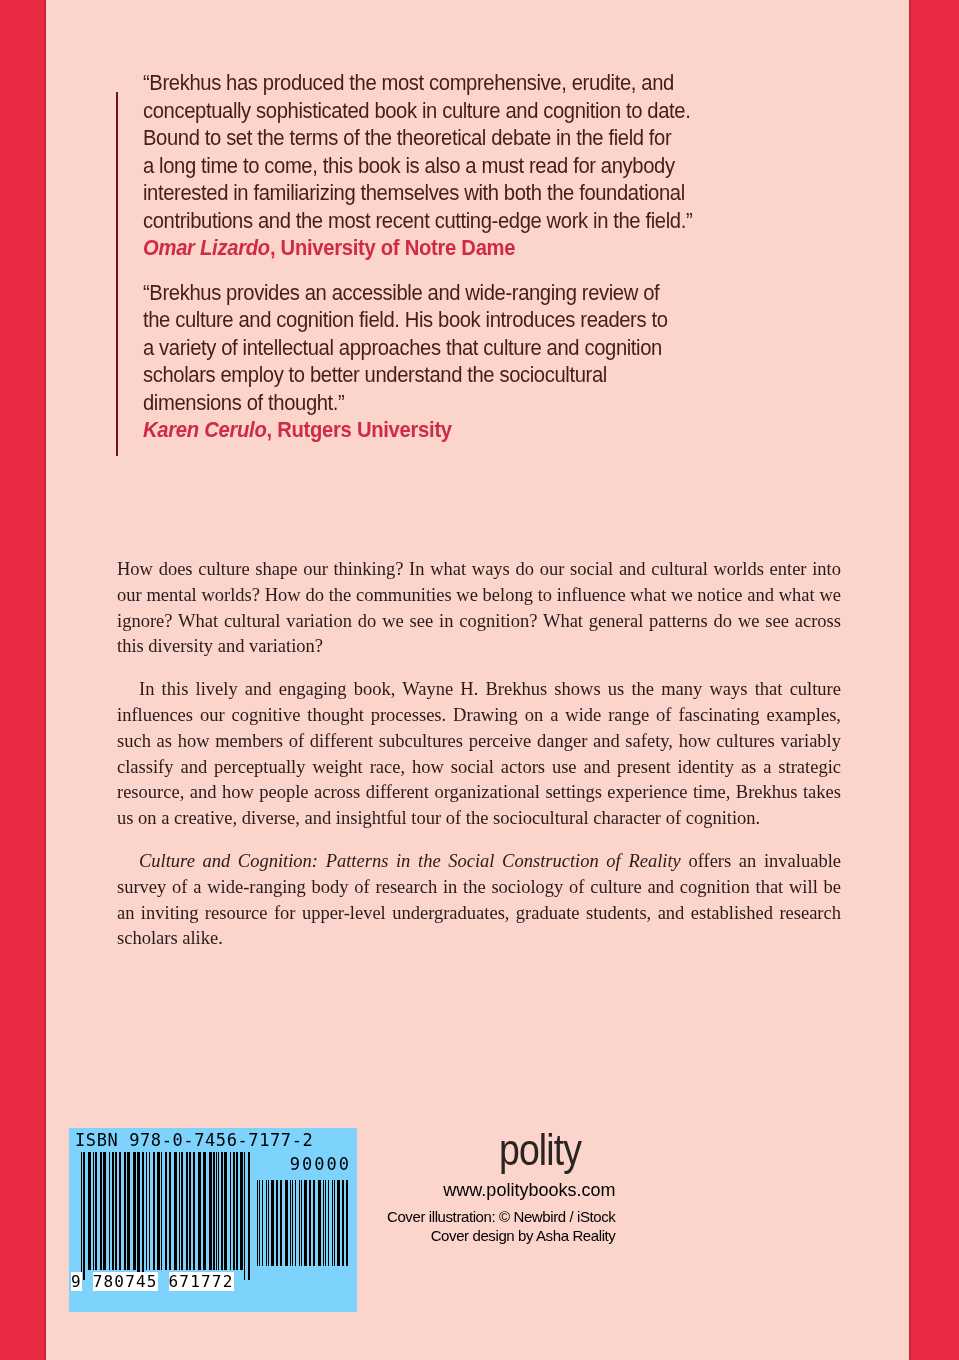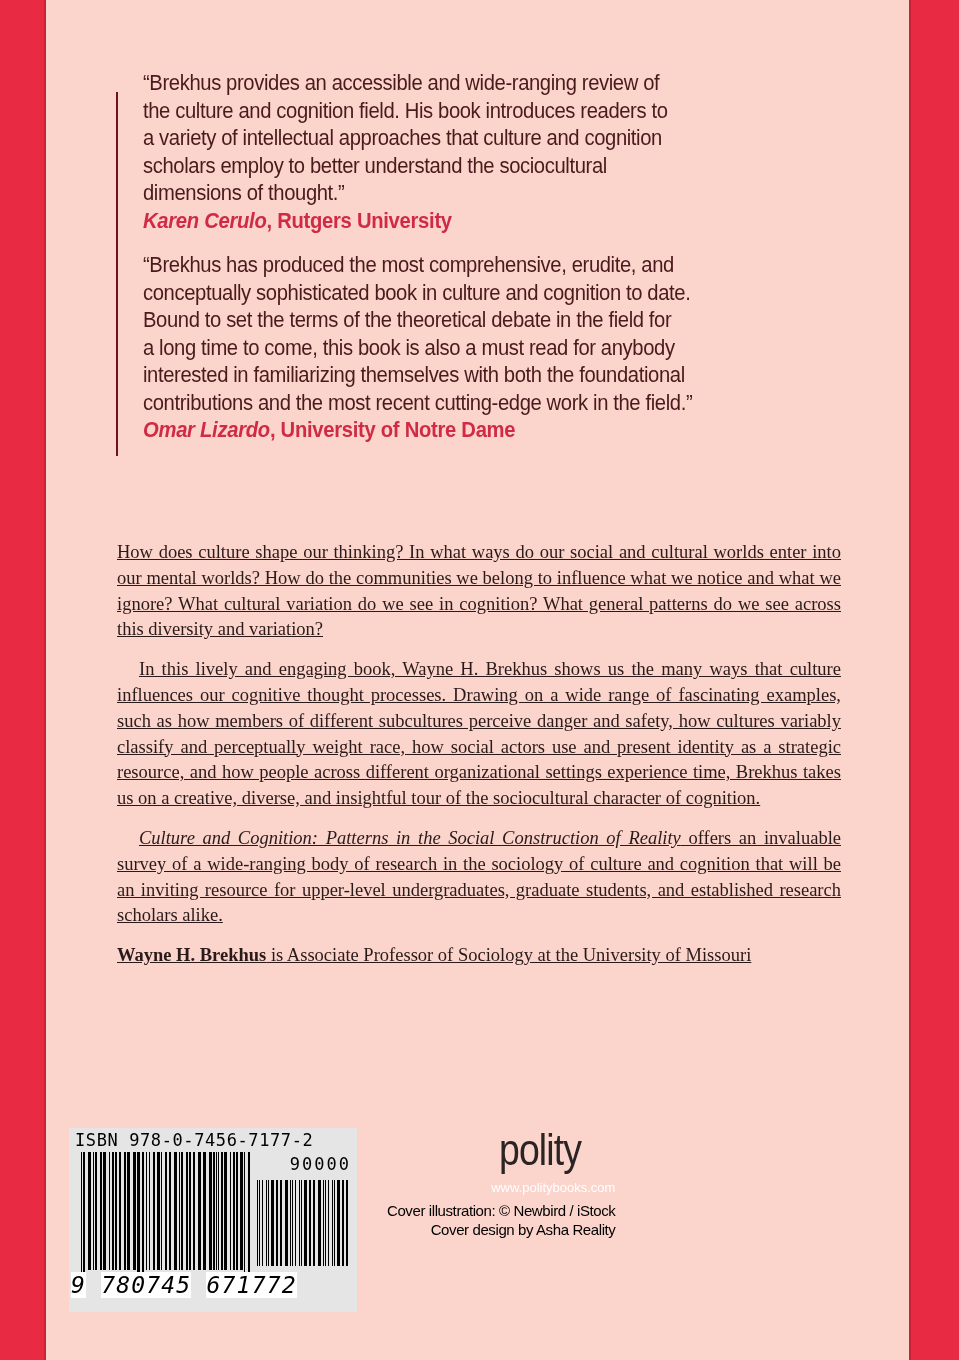--- a/index.html
+++ b/index.html
@@ -9,74 +9,73 @@
   .edge-r { position: absolute; left: 909px; top: 0; width: 2px; height: 1360px; background: #c7233a; }
 
   .quotes { position: absolute; left: 143px; top: 70px; width: 660px; font-family: "Liberation Sans", sans-serif; color: #4a1a1c; }
   .rule { position: absolute; left: 116px; top: 92px; width: 2px; height: 364px; background: #6b1419; }
   .quote p { margin: 0; font-size: 21.5px; line-height: 27.5px; letter-spacing: -0.4px; transform: scaleX(0.94); transform-origin: left; white-space: nowrap; }
   .attr { font-size: 21.5px; line-height: 27.5px; font-weight: bold; color: #d02a45; letter-spacing: -0.3px; transform: scaleX(0.94); transform-origin: left; white-space: nowrap; }
   .attr .name { font-style: italic; }
   .quote + .quote { margin-top: 17px; }
 
   .blurb { position: absolute; left: 117px; top: 540px; width: 724px; font-family: "Liberation Serif", serif; color: #2a1a1a; font-size: 18.5px; line-height: 25.8px; }
-  .blurb p { margin: 0 0 14px 0; text-align: justify; text-align-last: left; text-decoration: underline; }
+  .blurb p { margin: 17px 0 14px 0; text-align: justify; text-align-last: left; }
   .blurb p.indent { text-indent: 22px; }
   .blurb p.last { margin-top: 14px; }
   .blurb .b { font-weight: bold; }
   .blurb .i { font-style: italic; }
 
-  .barcode { position: absolute; left: 69px; top: 1128px; width: 288px; height: 184px; background: #e5e5e5; font-family: "DejaVu Sans Mono", monospace; color: #000; }
+  .barcode { position: absolute; left: 69px; top: 1128px; width: 288px; height: 184px; background: #7dd3fc; font-family: "DejaVu Sans Mono", monospace; color: #000; }
   .isbn-top { position: absolute; left: 6px; top: 2px; font-size: 17px; letter-spacing: 0.6px; white-space: nowrap; }
   .addon-num { position: absolute; right: 6px; top: 26px; font-size: 17px; letter-spacing: 2px; margin-left: 14px; }
   .bars-main { position: absolute; left: 12px; top: 24px; width: 170px; height: 128px; }
   .bars-addon { position: absolute; left: 188px; top: 52px; width: 93px; height: 96px; }
-  .ean-digits { position: absolute; left: 2px; top: 144px; font-size: 23px; letter-spacing: 1.2px; white-space: nowrap; background: transparent; font-style: italic; }
+  .ean-digits { position: absolute; left: 2px; top: 144px; font-size: 16px; letter-spacing: 1.2px; white-space: nowrap; background: transparent; }
   .ean-digits span { background: #fff; }
 
   .publisher { position: absolute; left: 387px; top: 1126px; font-family: "Liberation Sans", sans-serif; text-align: right; }
   .logo { font-size: 44px; color: #2a2424; letter-spacing: -1px; line-height: 48px; transform: scaleX(0.85); transform-origin: left; }
-  .url { margin-top: 6px; font-size: 13px; color: #ffffff; }
+  .url { margin-top: 6px; font-size: 18px; color: #000000; }
   .credit { font-size: 15px; color: #000000; line-height: 19px; letter-spacing: -0.4px; }
   .credit.first { margin-top: 6px; }
 </style>
 </head>
 <body>
 
 <div class="page"></div>
 <div class="edge-l"></div>
 <div class="edge-r"></div>
 
 <div class="rule"></div>
 
 <div class="quotes">
   <div class="quote">
-    <p>“Brekhus provides an accessible and wide-ranging review of</p>
-    <p>the culture and cognition field. His book introduces readers to</p>
-    <p>a variety of intellectual approaches that culture and cognition</p>
-    <p>scholars employ to better understand the sociocultural</p>
-    <p>dimensions of thought.”</p>
-    <div class="attr"><span class="name">Karen Cerulo</span><span>, Rutgers University</span></div>
-  </div>
-  <div class="quote">
     <p>“Brekhus has produced the most comprehensive, erudite, and</p>
     <p>conceptually sophisticated book in culture and cognition to date.</p>
     <p>Bound to set the terms of the theoretical debate in the field for</p>
     <p>a long time to come, this book is also a must read for anybody</p>
     <p>interested in familiarizing themselves with both the foundational</p>
     <p>contributions and the most recent cutting-edge work in the field.”</p>
     <div class="attr"><span class="name">Omar Lizardo</span><span>, University of Notre Dame</span></div>
   </div>
+  <div class="quote">
+    <p>“Brekhus provides an accessible and wide-ranging review of</p>
+    <p>the culture and cognition field. His book introduces readers to</p>
+    <p>a variety of intellectual approaches that culture and cognition</p>
+    <p>scholars employ to better understand the sociocultural</p>
+    <p>dimensions of thought.”</p>
+    <div class="attr"><span class="name">Karen Cerulo</span><span>, Rutgers University</span></div>
+  </div>
 </div>
 
 <div class="blurb">
   <p>How does culture shape our thinking? In what ways do our social and cultural worlds enter into our mental worlds? How do the communities we belong to influence what we notice and what we ignore? What cultural variation do we see in cognition? What general patterns do we see across this diversity and variation?</p>
   <p class="indent">In this lively and engaging book, Wayne H. Brekhus shows us the many ways that culture influences our cognitive thought processes. Drawing on a wide range of fascinating examples, such as how members of different subcultures perceive danger and safety, how cultures variably classify and perceptually weight race, how social actors use and present identity as a strategic resource, and how people across different organizational settings experience time, Brekhus takes us on a creative, diverse, and insightful tour of the sociocultural character of cognition.</p>
   <p class="indent"><span class="i">Culture and Cognition: Patterns in the Social Construction of Reality</span><span> offers an invaluable survey of a wide-ranging body of research in the sociology of culture and cognition that will be an inviting resource for upper-level undergraduates, graduate students, and established research scholars alike.</span></p>
-  <p class="last"><span class="b">Wayne H. Brekhus</span><span> is Associate Professor of Sociology at the University of Missouri</span></p>
 </div>
 
 <div class="barcode">
   <div class="isbn-top">ISBN 978-0-7456-7177-2</div>
   <div class="addon-num">90000</div>
   <svg class="bars-main" id="bars-main">
       <rect x="0" y="0" width="1" height="128" fill="#000"></rect>
       <rect x="2" y="0" width="2" height="128" fill="#000"></rect>
       <rect x="7" y="0" width="3" height="118" fill="#000"></rect>
       <rect x="12" y="0" width="1" height="118" fill="#000"></rect>

